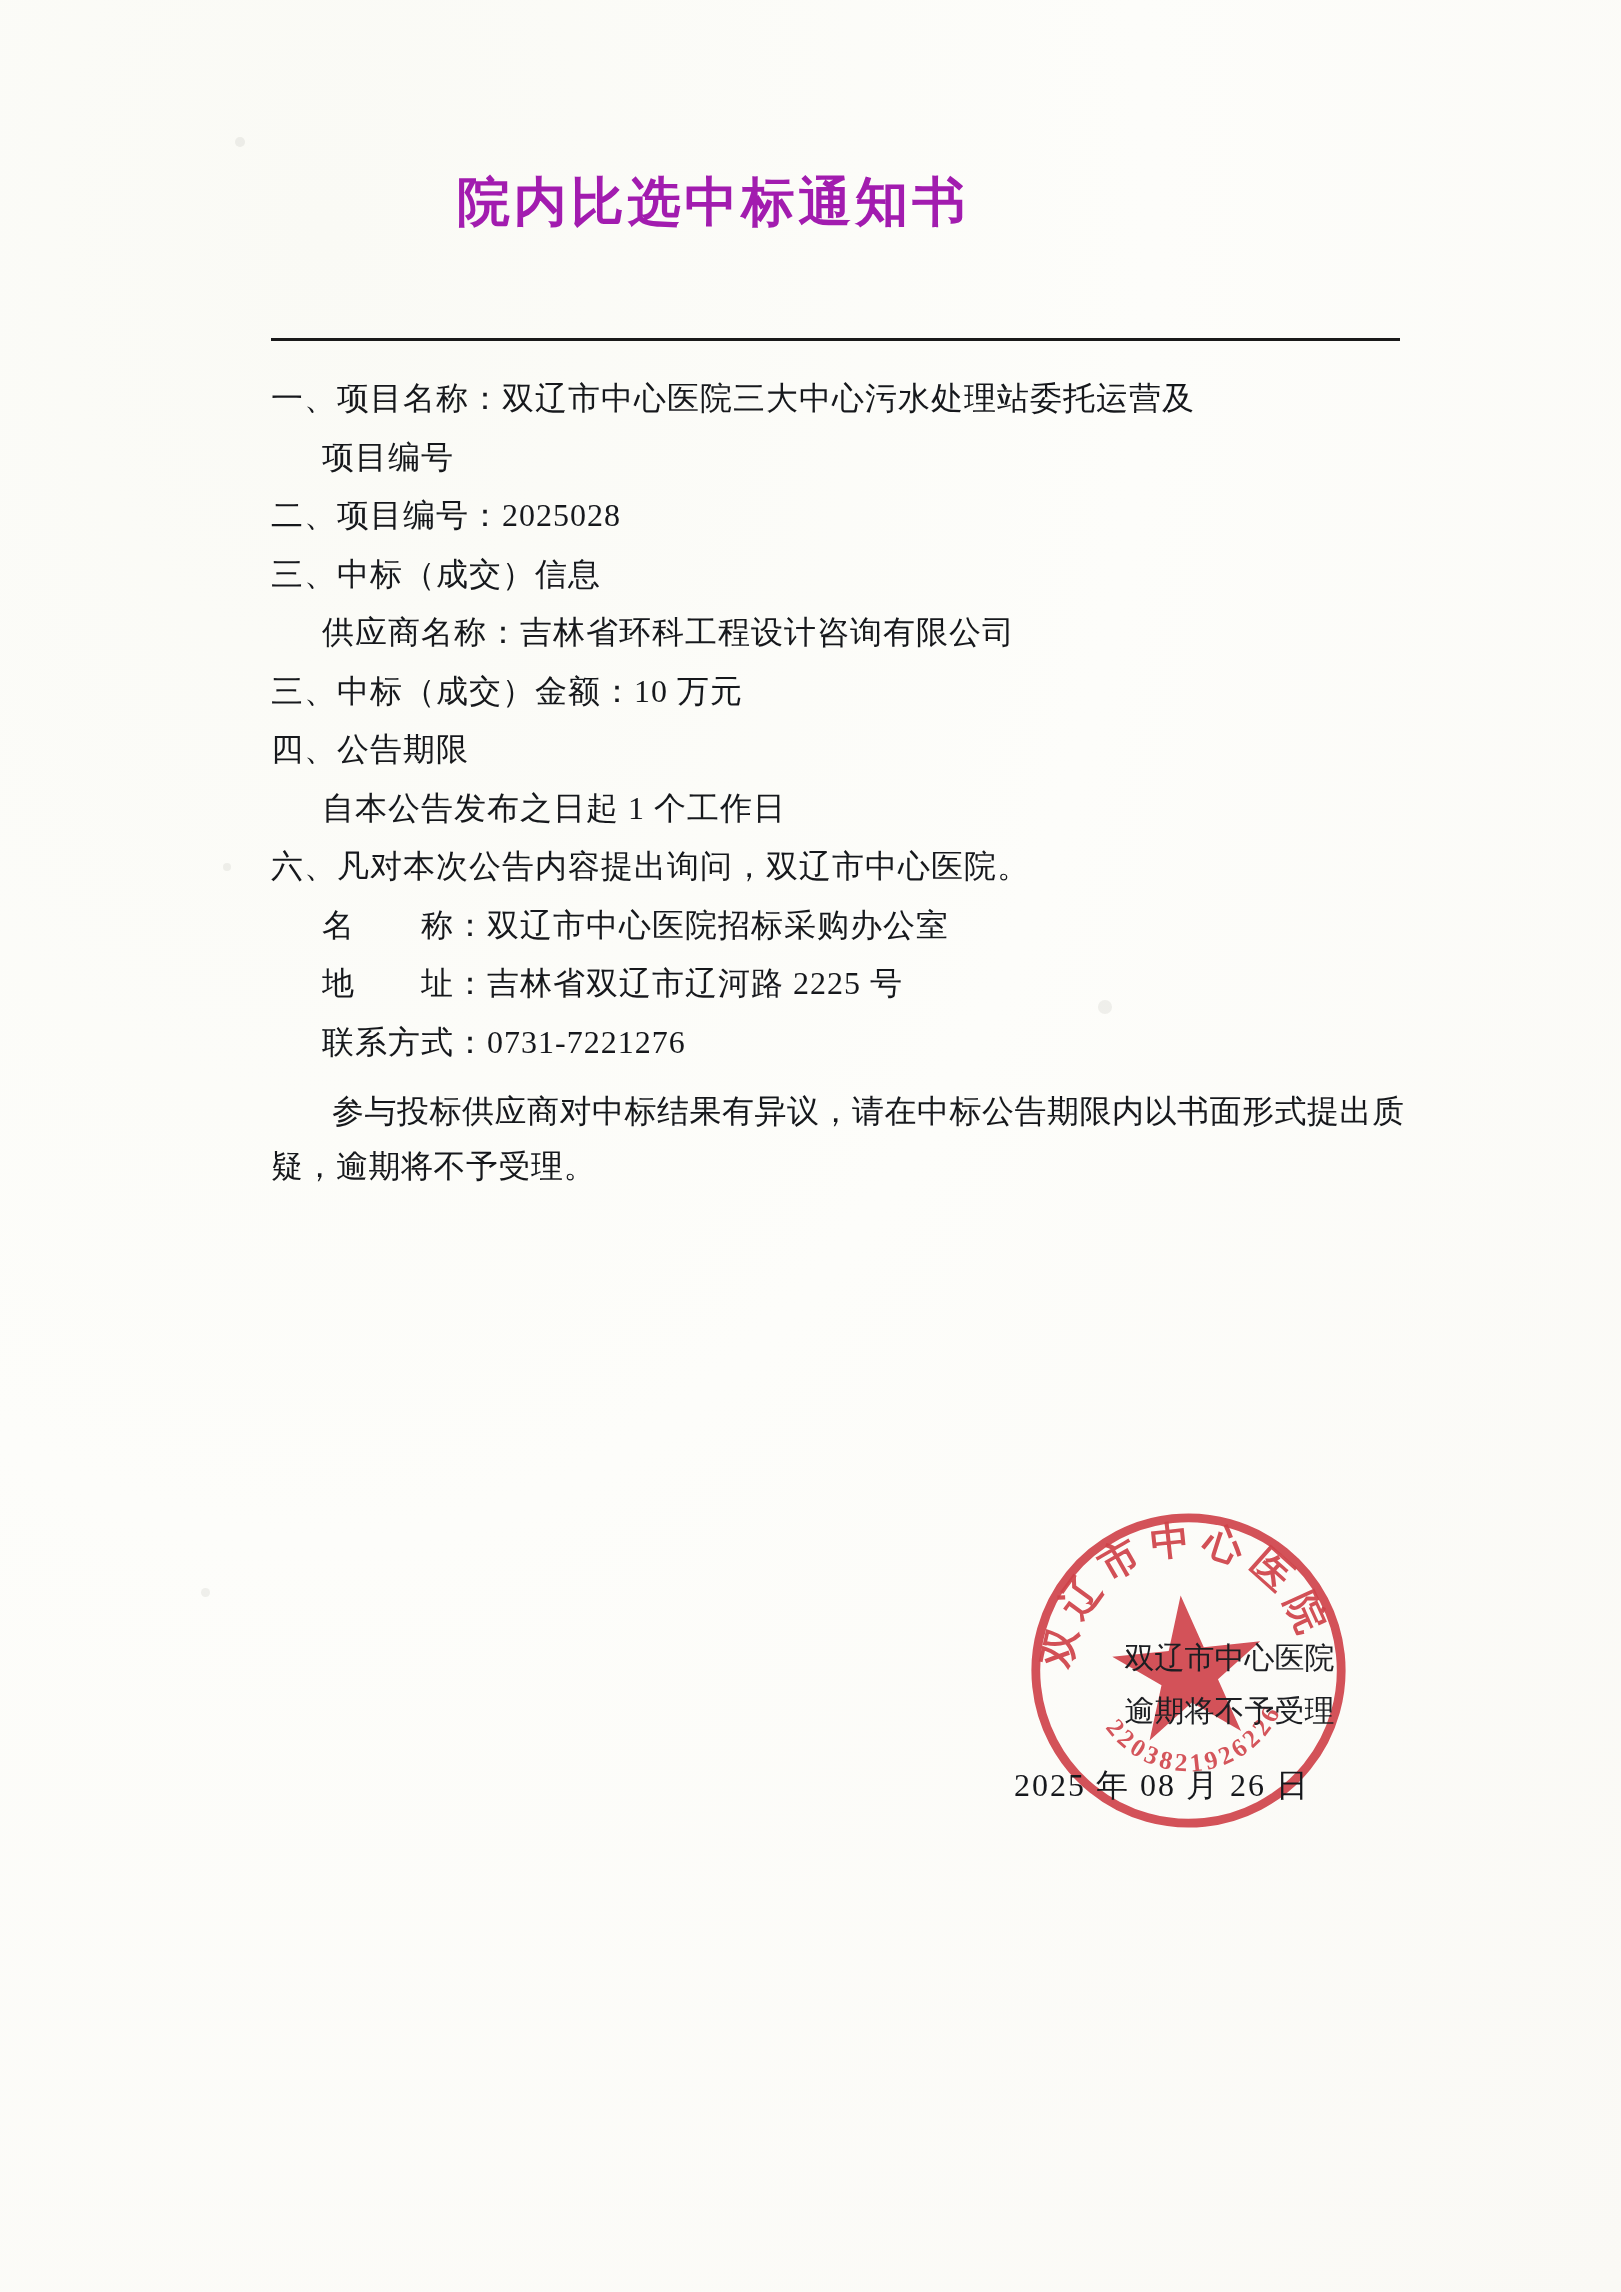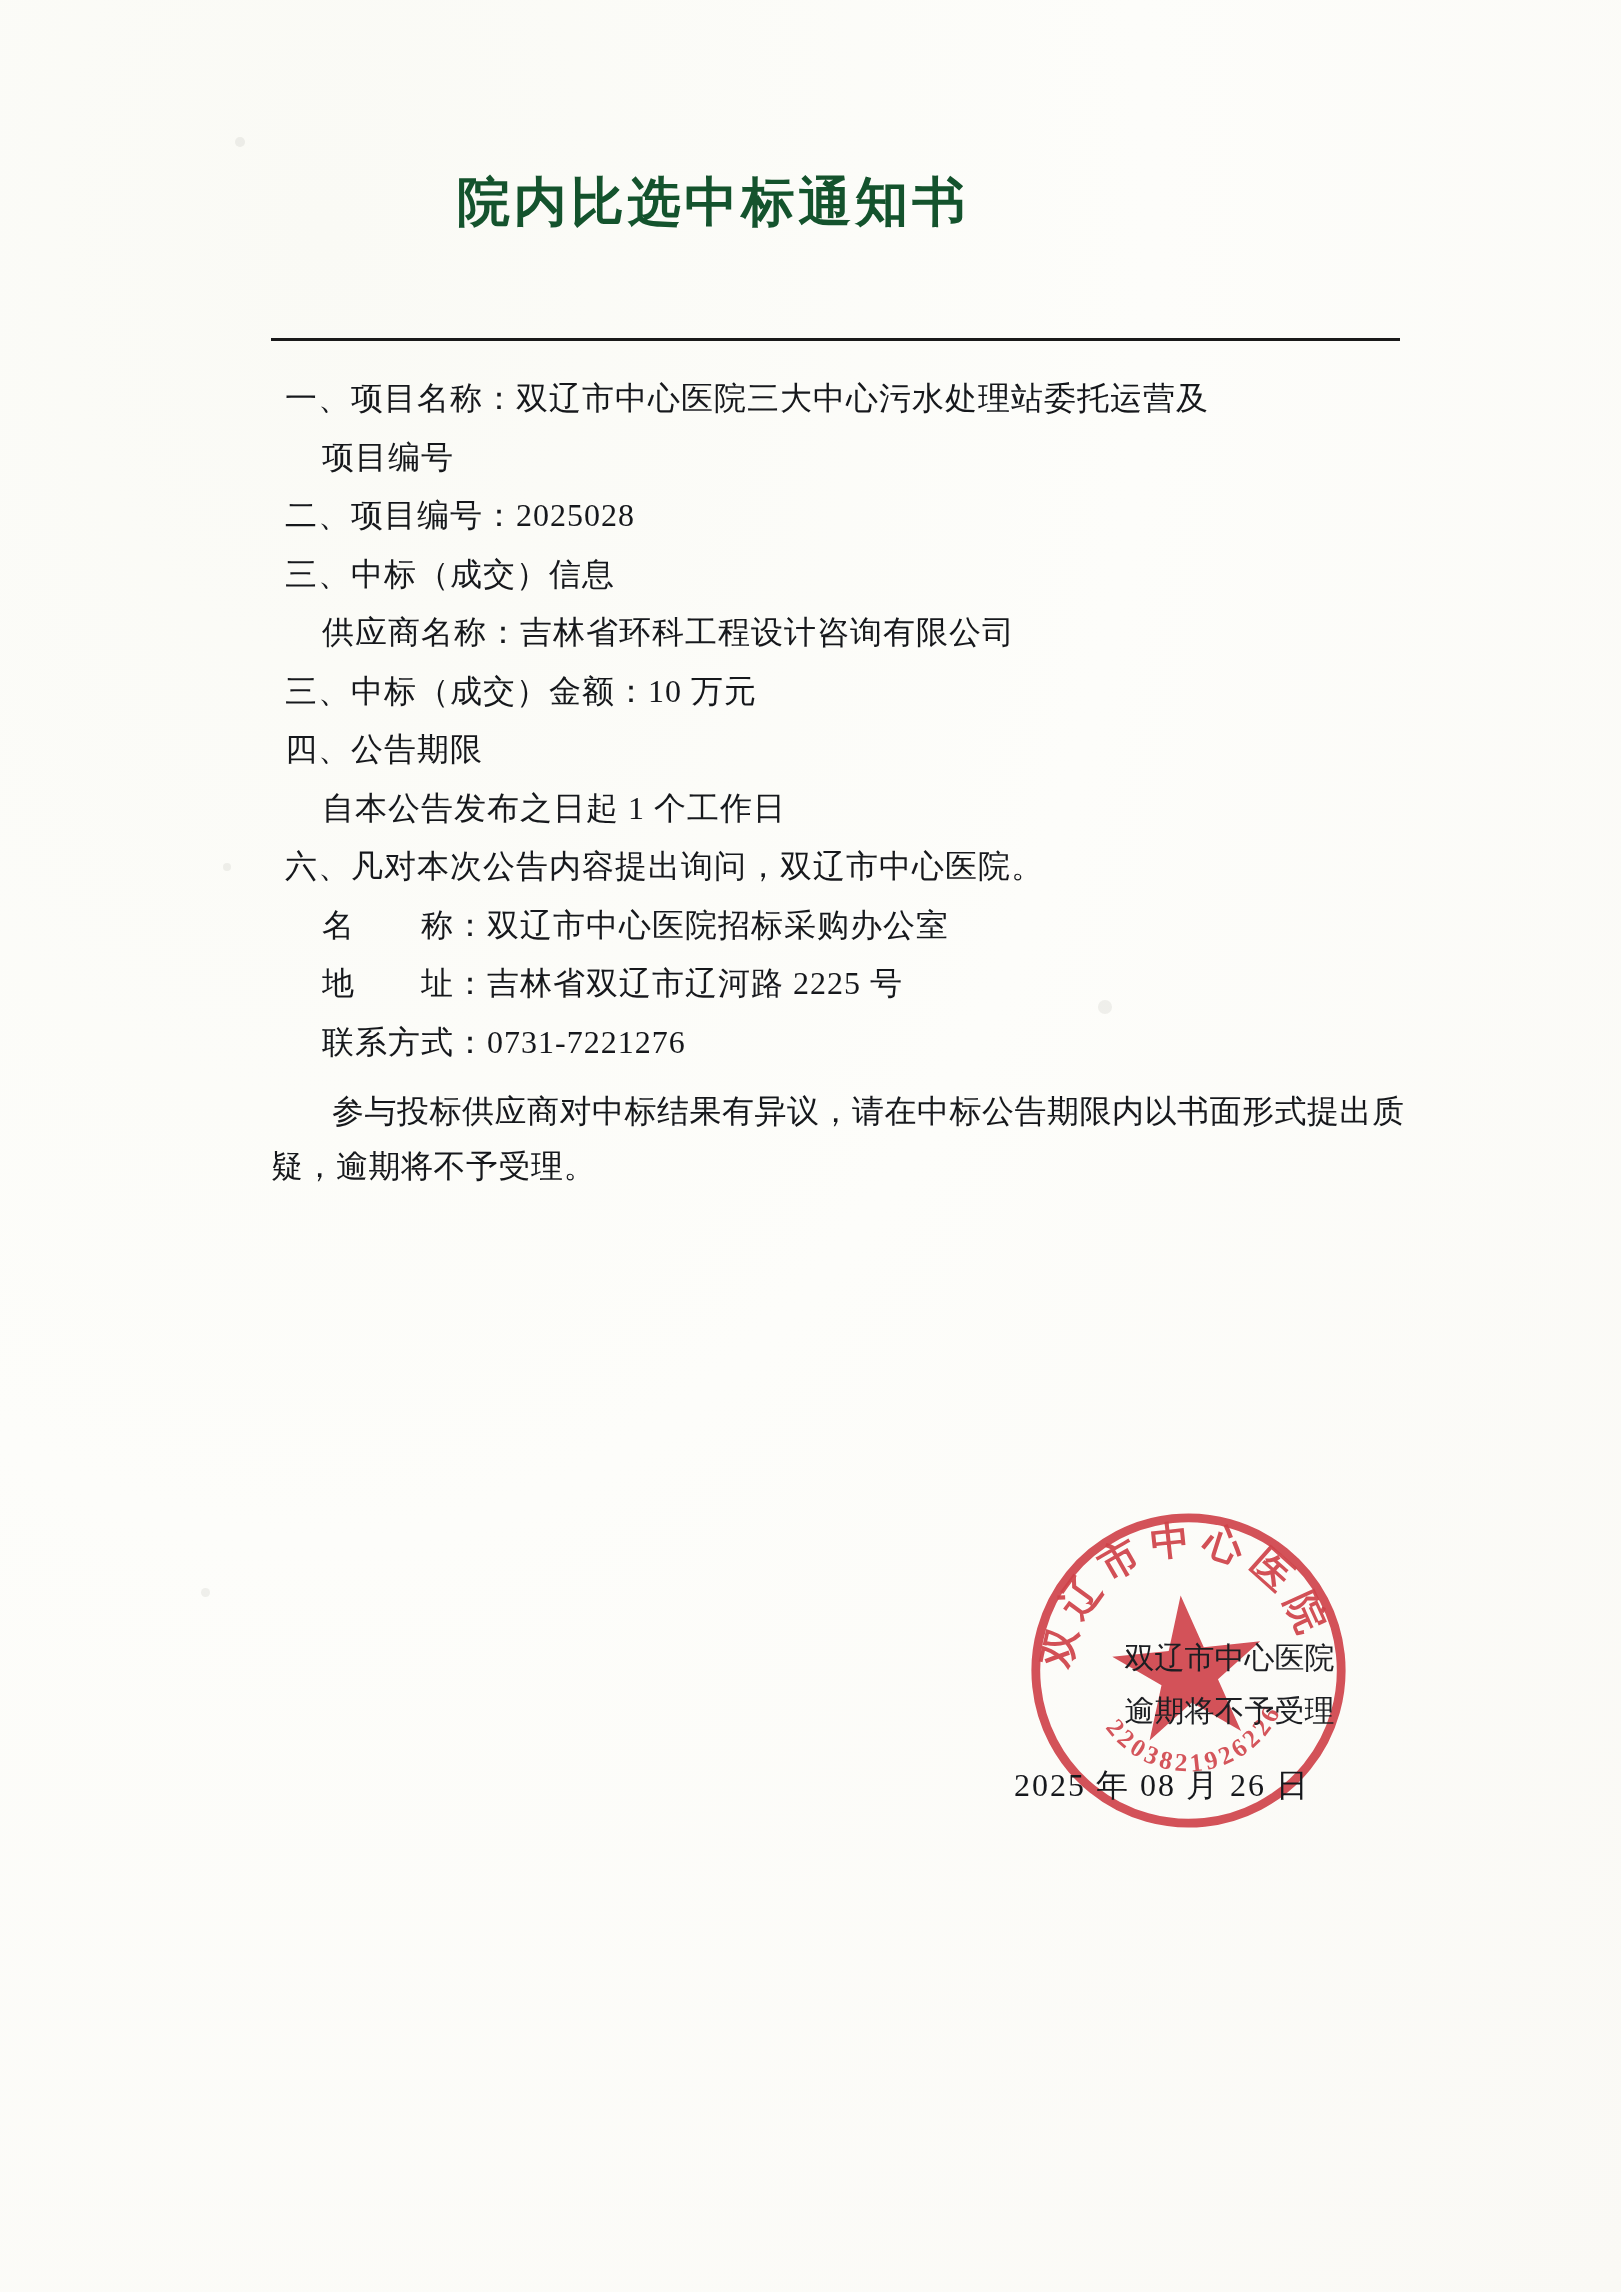--- a/index.html
+++ b/index.html
@@ -36,21 +36,21 @@
   }
   .doc-title {
     position: absolute;
     left: 0;
     top: 167px;
     width: 1426px;
     text-align: center;
     font-size: 53px;
     letter-spacing: 3.9px;
     font-weight: 700;
-    color: #14532d;
+    color: #a21caf;
     font-family: "Liberation Serif", "DejaVu Serif", serif;
   }
   .title-rule {
     position: absolute;
     left: 271px;
     top: 338px;
     width: 1129px;
     height: 2.9px;
     background: #1a1a1a;
   }
@@ -63,21 +63,21 @@
     line-height: 1.0;
     color: #16181c;
   }
   .line {
     position: relative;
     margin: 0 0 26.5px 0;
     font-size: 32px;
     letter-spacing: 1px;
     white-space: nowrap;
   }
-  .indent-1 { padding-left: 0px; margin-left: 14px; }
+  .indent-1 { padding-left: 0px; }
   .indent-2 { padding-left: 51px; }
   .label-fixed {
     display: inline-block;
     min-width: 145px;
   }
   .num {
     font-family: "Liberation Serif", "DejaVu Serif", serif;
   }
   .para {
     position: relative;

